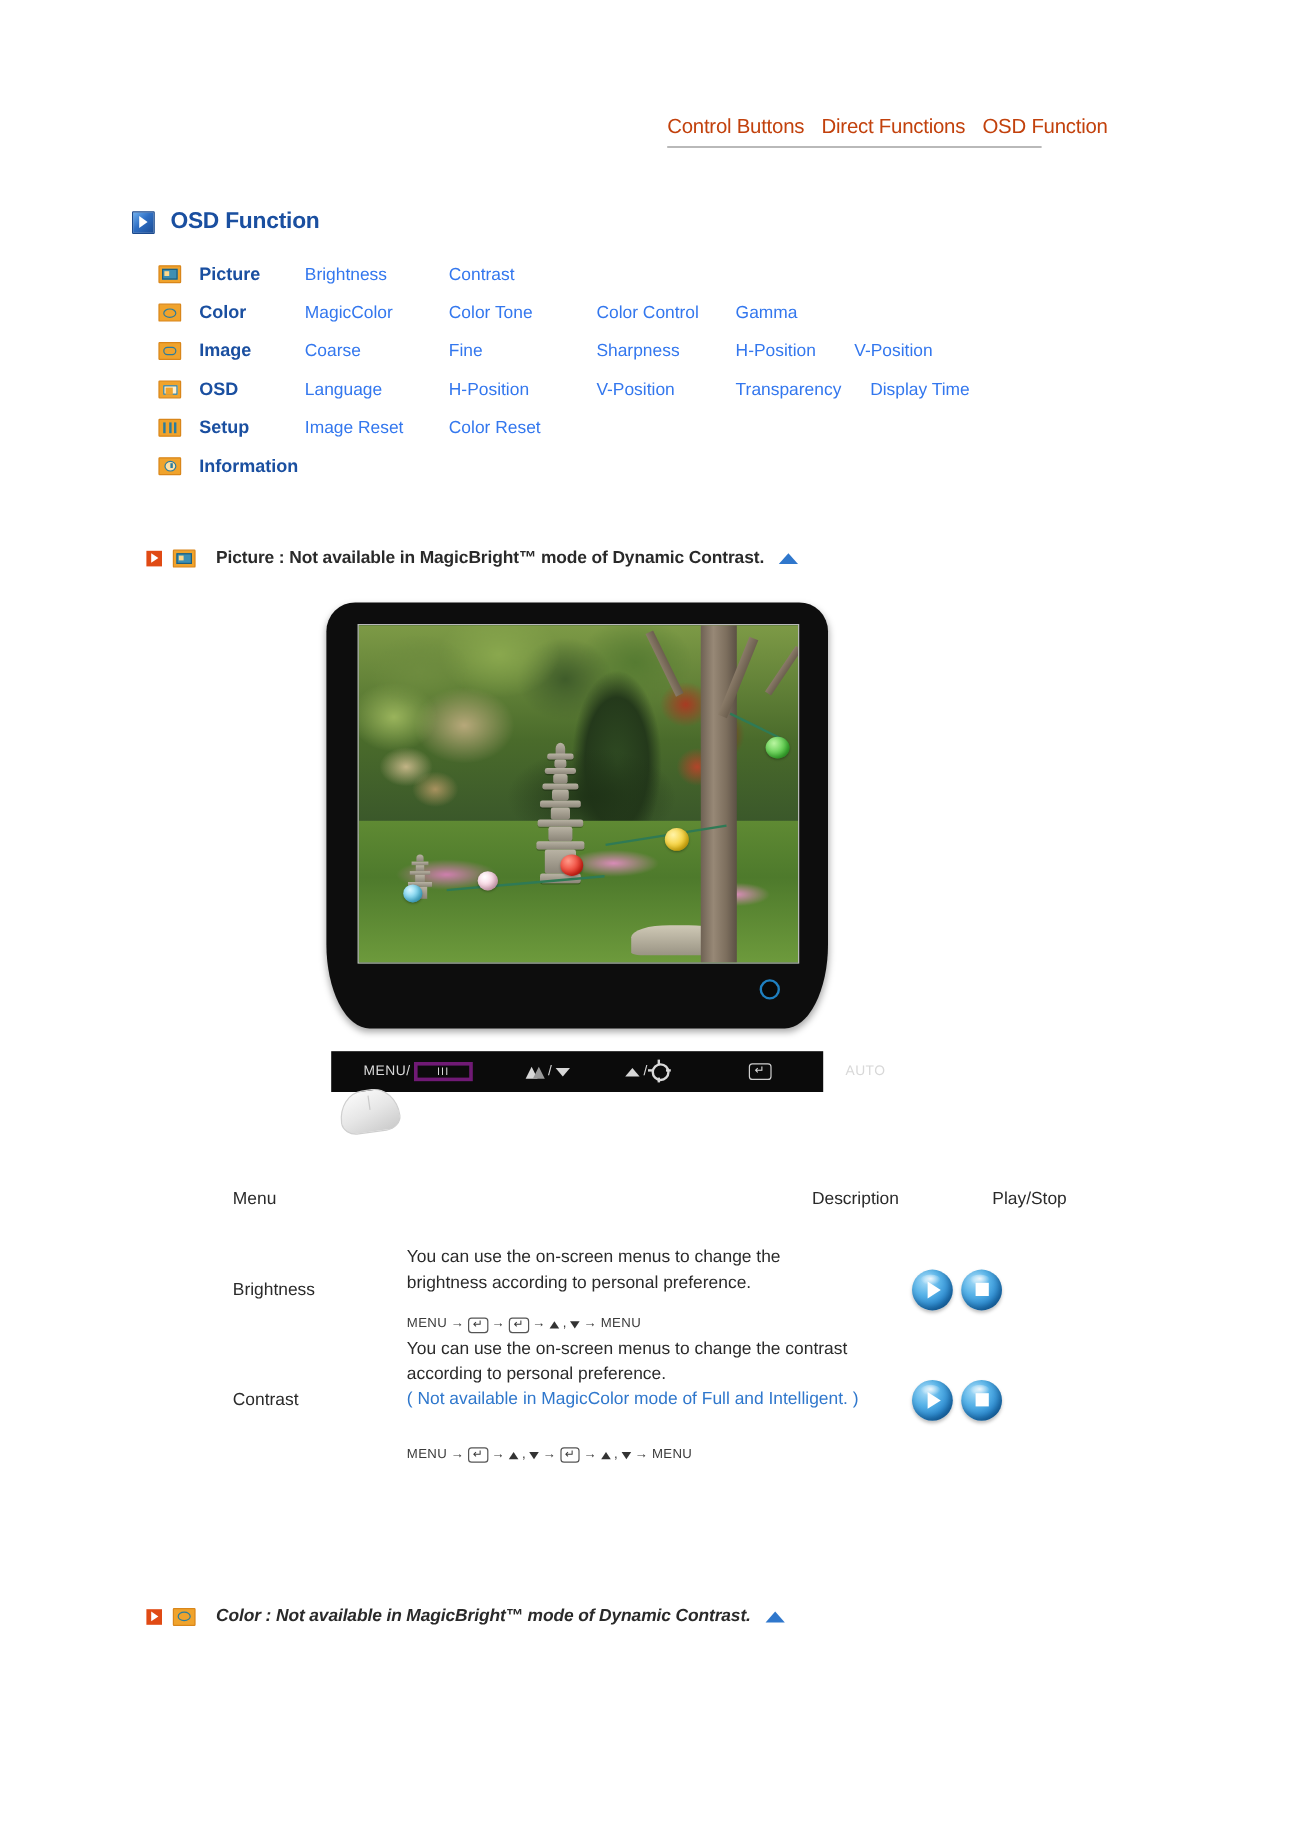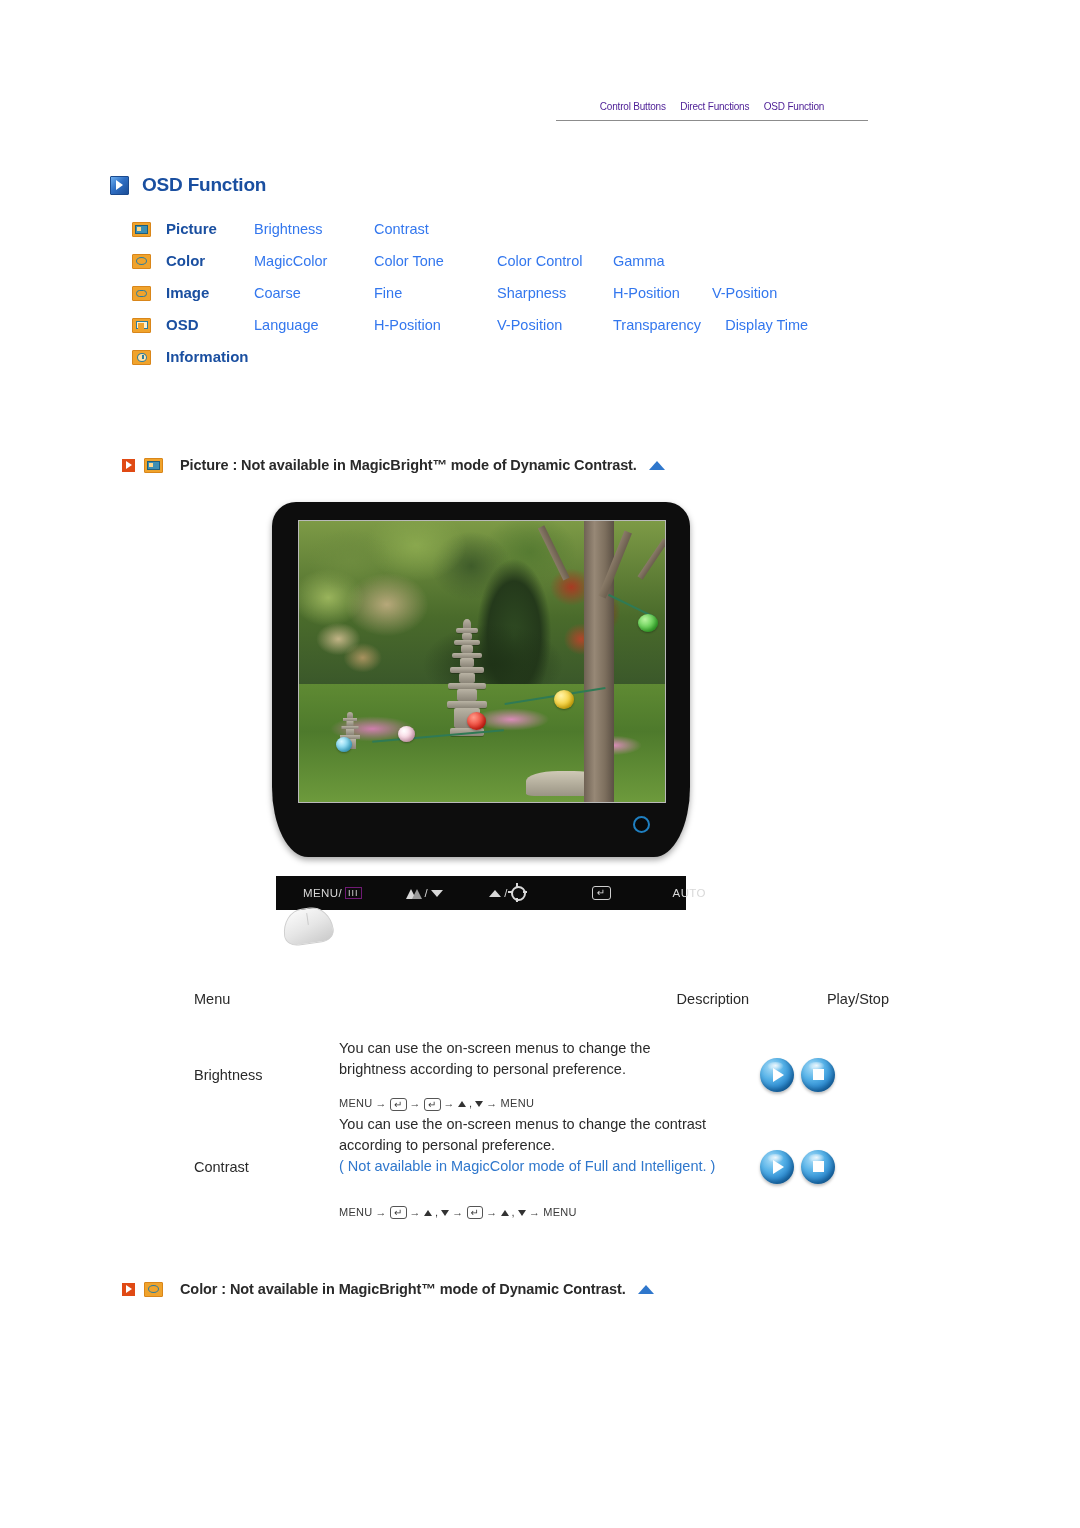--- a/index.html
+++ b/index.html
@@ -21,22 +21,22 @@
     position: absolute;
     left: 556px;
     top: 96px;
     width: 312px;
     border-bottom: 1.5px solid #8c8c8c;
     padding-bottom: 6px;
     text-align: center;
     white-space: nowrap;
   }
   #breadcrumb span.crumb {
-    font-size: 10px;
-    color: #4c1d95;
+    font-size: 17px;
+    color: #c2410c;
     letter-spacing: -0.2px;
   }
   #breadcrumb span.crumb + span.crumb { margin-left: 10px; }
 
   
   #page-title-row {
     position: absolute;
     left: 110px;
     top: 174px;
     display: flex;
@@ -279,22 +279,22 @@
     letter-spacing: .4px;
   }
   .btn-cell { display:flex; align-items:center; gap:3px; }
   #btn-menu   { margin-left: 27px; }
   #btn-magic  { margin-left: 44px; }
   #btn-bright { margin-left: 46px; }
   #btn-enter  { margin-left: 66px; }
   #btn-auto   { margin-left: 62px; }
   .glyph-box {
     display:inline-block;
-    border:1px solid #701a75;
-    padding:0 2px;
+    border:3px solid #701a75;
+    padding:0 16px;
     font-size:9px;
     line-height:10px;
     letter-spacing:1px;
   }
   .glyph-enter {
     display:inline-block;
     border:1px solid #cfcfcf;
     border-radius:3px;
     padding: 0 4px;
     font-size: 10px;
@@ -455,20 +455,28 @@
         <span class="menu-sub" style="margin-left:28px">V-Position</span></td>
   </tr>
   <tr>
     <td class="c-icon"><span class="osd-icon ic-osd"><i></i></span></td>
     <td class="c-name"><span class="menu-name">OSD</span></td>
     <td class="c-sub"><span class="menu-sub">Language</span></td>
     <td class="c-sub2"><span class="menu-sub">H-Position</span></td>
     <td class="c-sub3"><span class="menu-sub">V-Position</span></td>
     <td><span class="menu-sub">Transparency</span>
         <span class="menu-sub" style="margin-left:20px">Display Time</span></td>
+  </tr>
+  <tr>
+    <td class="c-icon"><span class="osd-icon ic-setup"><i></i></span></td>
+    <td class="c-name"><span class="menu-name">Setup</span></td>
+    <td class="c-sub"><span class="menu-sub">Image Reset</span></td>
+    <td class="c-sub2"><span class="menu-sub">Color Reset</span></td>
+    <td class="c-sub3"></td>
+    <td></td>
   </tr>
   <tr>
     <td class="c-icon"><span class="osd-icon ic-info"><i></i></span></td>
     <td class="c-name"><span class="menu-name">Information</span></td>
     <td class="c-sub"></td>
         <td class="c-sub2"></td>
         <td class="c-sub3"></td>
         <td></td>
   </tr>
 </tbody>
@@ -620,20 +628,20 @@
         <span>MENU</span>
       </div>
     </td>
     <td class="c-play">
       <span class="sphere play"></span><span class="sphere stop"></span>
     </td>
   </tr>
 </tbody>
   </table>
 
-<div class="section-head" style="left:122px; top:1281px;">
+<div class="section-head" style="left:122px; top:1339px;font-style:italic;">
   <span class="red-play"></span>
   <span class="osd-icon ic-color">
       <i></i>
     </span>
   <span class="head-text" style="margin-left:8px">Color : Not available in MagicBright™ mode of Dynamic Contrast.</span>
   <span class="blue-up"></span>
 </div>
 
 </body></html>

